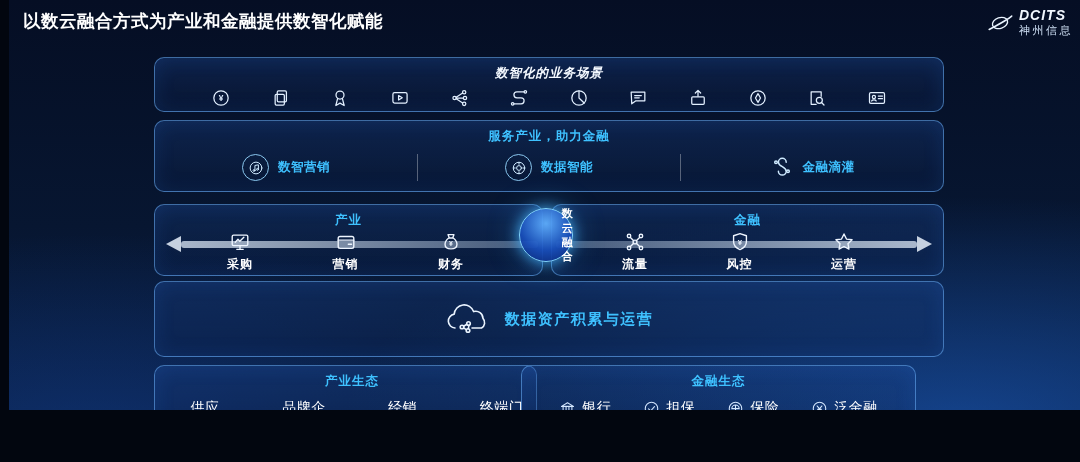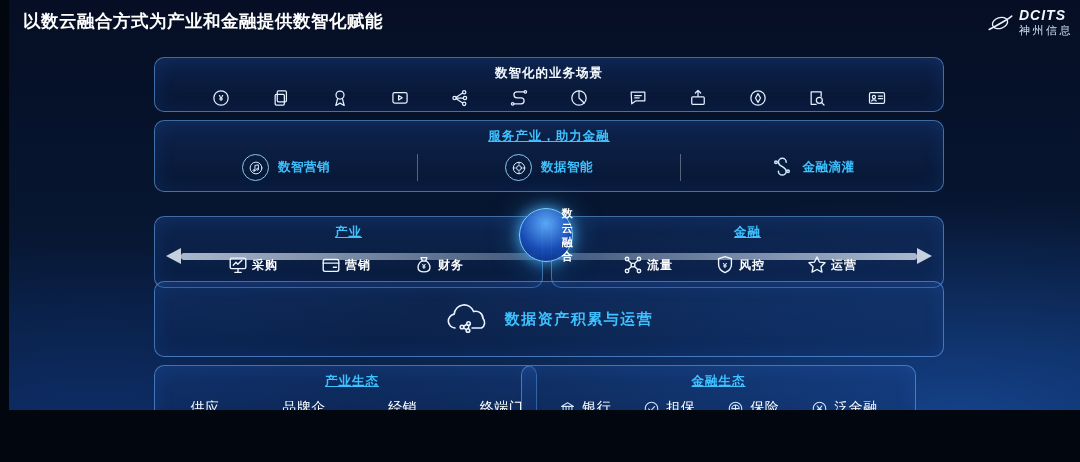--- a/index.html
+++ b/index.html
@@ -18,22 +18,22 @@
   .logo .swoosh { width:26px; height:20px; color:#eaf4ff; }
   .logo .brand { font-size:14px; font-weight:bold; font-style:italic; letter-spacing:1px; color:#f2f8ff; line-height:1.1; }
   .logo .company { font-size:11px; letter-spacing:2.5px; color:#cfe0f5; }
 
   .panel {
     position:absolute; border:1px solid rgba(110,180,255,.55); border-radius:10px;
     background:linear-gradient(180deg, rgba(30,72,145,.32), rgba(12,30,70,.28));
     box-shadow: inset 0 0 20px rgba(45,115,225,.16);
   }
   .panel-title { text-align:center; font-weight:bold; padding-top:7px; font-size:12.5px; letter-spacing:1px; }
-  .t-white { color:#f4f9ff; }
-  .t-cyan { color:#3ec1ff;text-decoration:underline; }
+  .t-white { color:#f4f9ff;font-style:italic; }
+  .t-cyan { color:#3ec1ff; }
 
   
   .scenarios { left:145px; top:57px; width:790px; height:55px; }
   .icon-row { display:flex; justify-content:space-between; padding:6px 56px 0 56px; }
   .sicon { color:#e3f0ff; display:flex; }
   svg.ic { width:20px; height:20px; stroke:currentColor; fill:none; stroke-width:1.5; stroke-linecap:round; stroke-linejoin:round; }
 
   
   .services { left:145px; top:120px; width:790px; height:72px; }
   .svc-row { display:flex; align-items:center; margin-top:9px; }
@@ -41,33 +41,33 @@
   .svc-sep { width:1px; height:27px; background:rgba(255,255,255,.32); }
   .svc-circle { width:27px; height:27px; border:1px solid rgba(150,215,255,.9); border-radius:50%;
     display:flex; align-items:center; justify-content:center; color:#cfeaff; }
   .svc-circle svg.ic { width:16px; height:16px; }
   .svc-bare { color:#cfeaff; display:flex; }
   .svc-bare svg.ic { width:24px; height:24px; }
   .svc-label { color:#3ec1ff; font-weight:bold; font-size:12.5px; letter-spacing:.5px; }
 
   
   .flow-wrap { position:absolute; left:145px; top:200px; width:790px; height:72px; }
-  .half { position:absolute; top:16px; height:72px; }
+  .half { position:absolute; top:4px; height:72px; }
   .half.left { left:0; width:389px; }
   .half.right { left:397px; width:393px; }
   .arrow-bar { position:absolute; top:36px; height:7px; border-radius:3px;
     background:linear-gradient(90deg, rgba(196,209,226,.85), rgba(150,172,200,.4)); }
   .half.left .arrow-bar { left:26px; right:4px; }
   .half.right .arrow-bar { left:4px; right:26px; background:linear-gradient(270deg, rgba(196,209,226,.85), rgba(150,172,200,.4)); }
   .arrow-head { position:absolute; width:0; height:0; border-top:8px solid transparent; border-bottom:8px solid transparent; top:31px; }
   .half.left .arrow-head { left:11px; border-right:15px solid #c6d1e0; }
   .half.right .arrow-head { right:11px; border-left:15px solid #c6d1e0; }
   .flow-items { position:absolute; inset:0; display:flex; justify-content:space-between; padding:26px 78px 0 72px; }
   .half.right .flow-items { padding:26px 86px 0 70px; }
-  .flow-item { display:flex; flex-direction:row; align-items:center; gap:3px; color:#eef5ff; }
+  .flow-item { display:flex; flex-direction:column; align-items:center; gap:3px; color:#eef5ff; }
   .flow-item svg.ic { width:22px; height:22px; }
   .flow-label { font-size:12px; font-weight:bold; color:#ffffff; letter-spacing:1px; }
   .center-badge { position:absolute; left:365px; top:8px; width:54px; height:54px; border-radius:50%;
     display:flex; flex-direction:column; align-items:center; justify-content:center; z-index:3;
     background:radial-gradient(circle at 50% 28%, rgba(95,175,255,.95), rgba(25,80,190,.92) 58%, rgba(10,40,120,.95));
     border:1px solid #7fd4ff; box-shadow:0 0 14px rgba(70,180,255,.85), 0 0 32px rgba(70,180,255,.4);padding-left:44px; }
   .center-badge span { font-size:11px; font-weight:bold; color:#fff; letter-spacing:1.5px; line-height:1.3; }
 
   
   .assets { left:145px; top:281px; width:790px; height:76px; display:flex; align-items:center; justify-content:center; gap:12px; }

